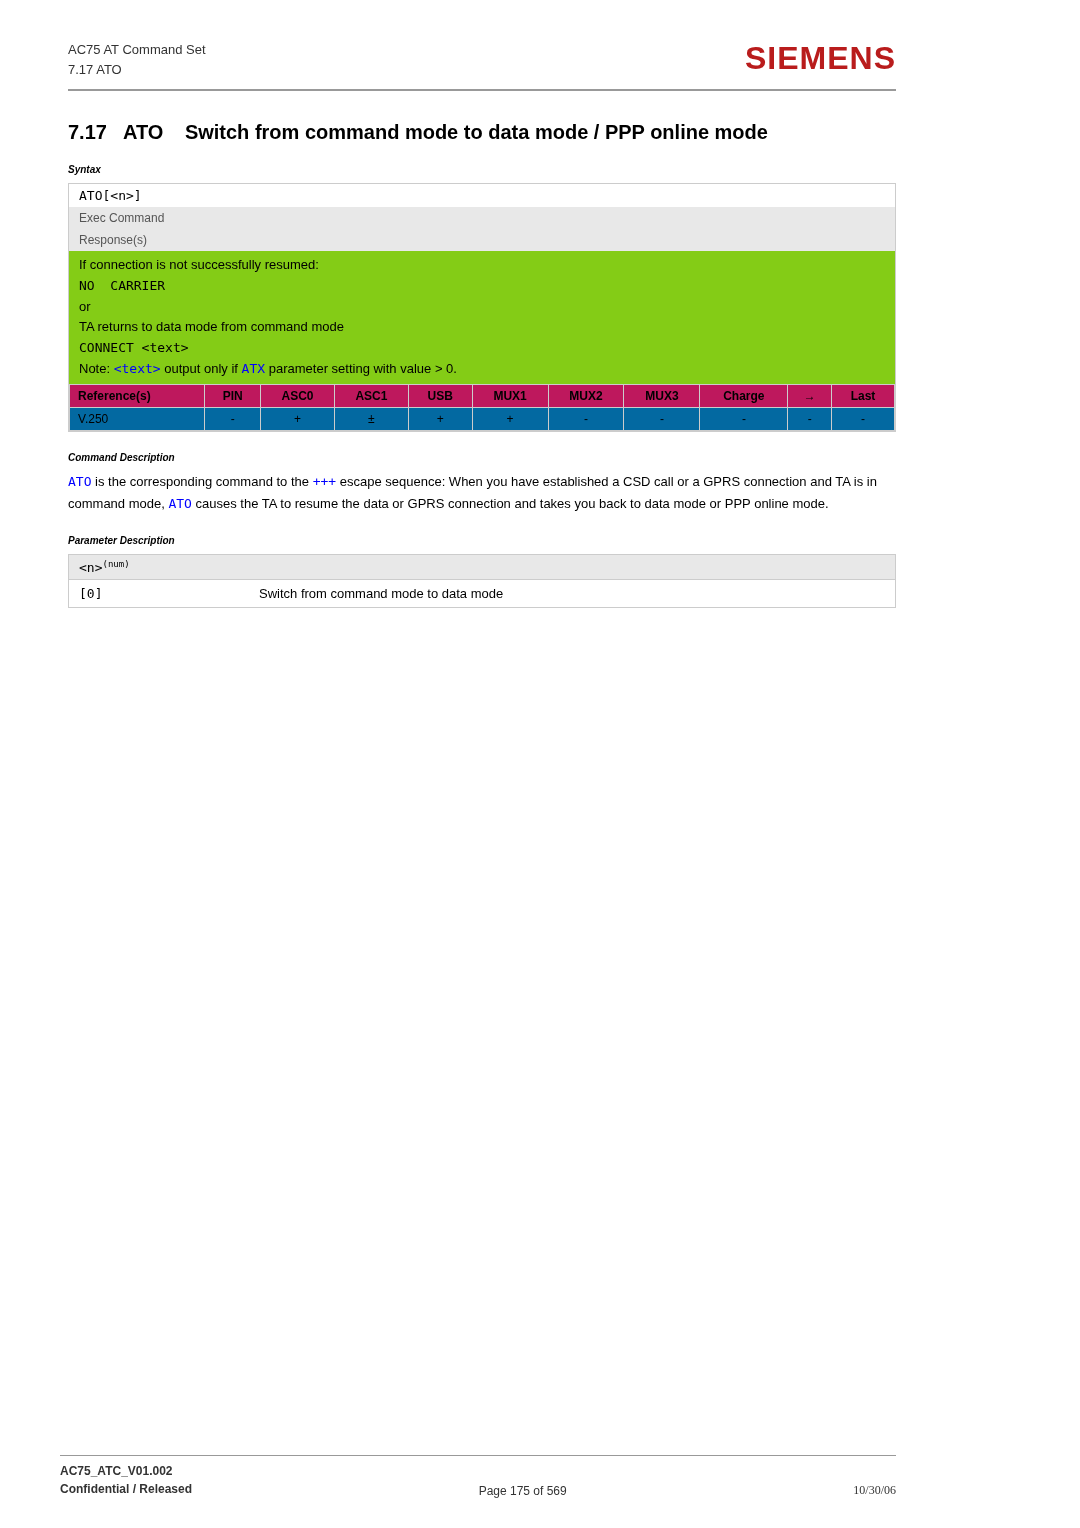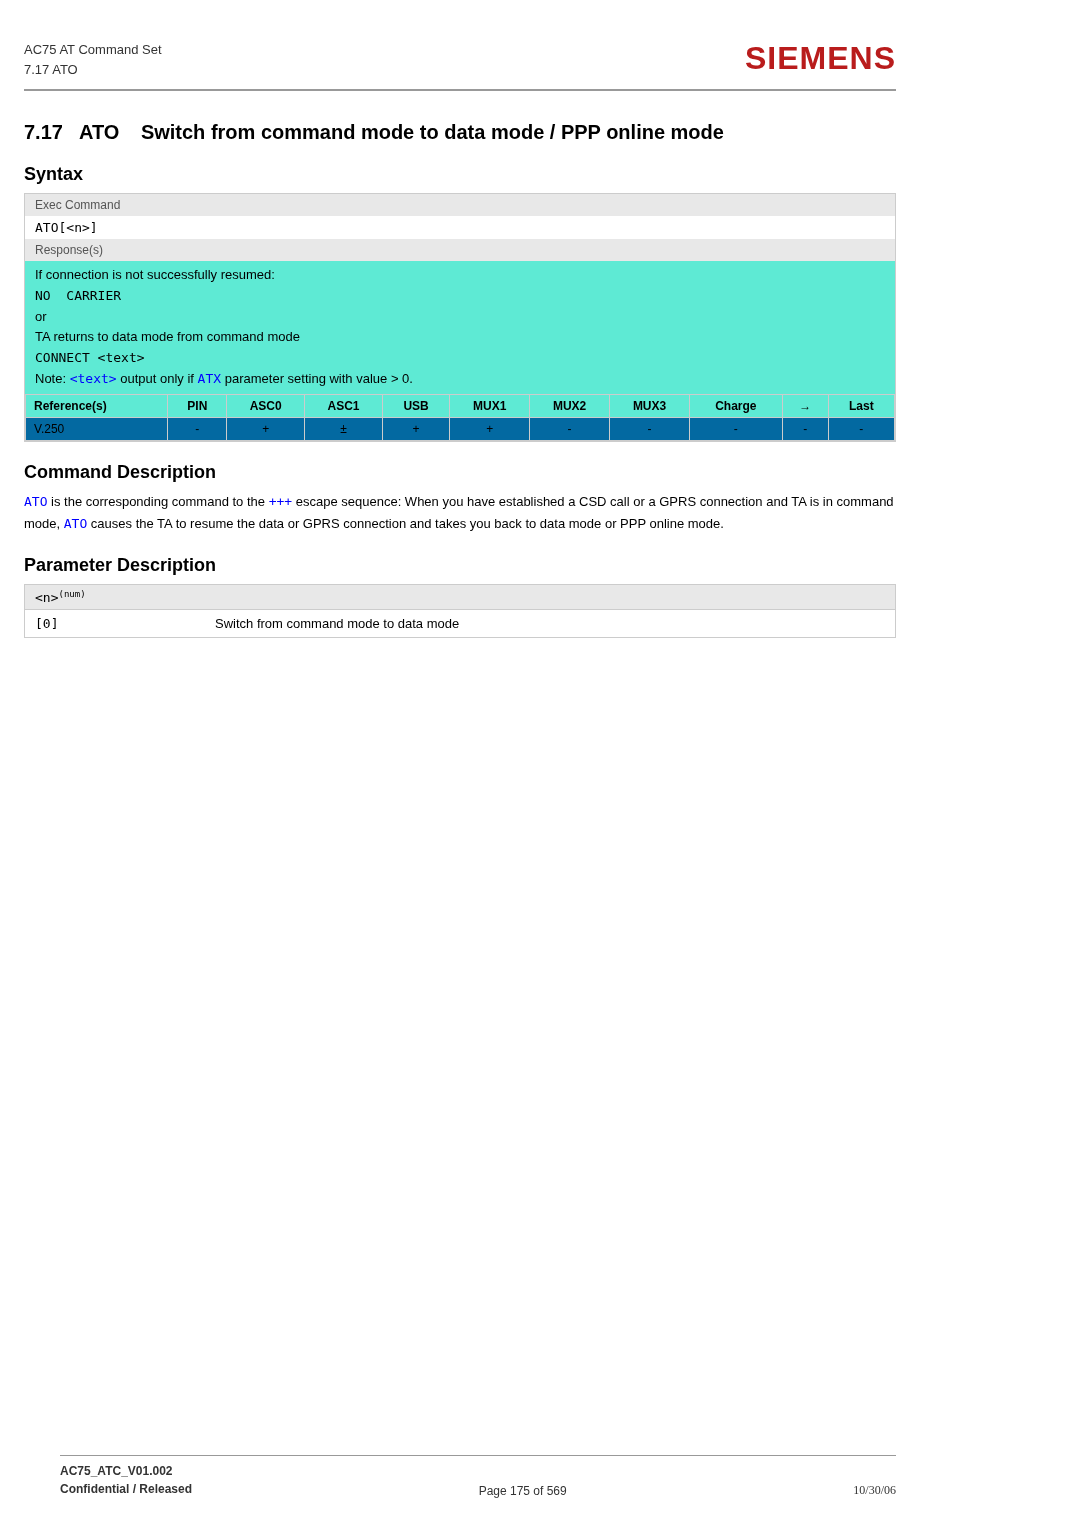--- a/index.html
+++ b/index.html
@@ -8,21 +8,21 @@
       font-size: 14px;
       color: #000;
       background: #fff;
       width: 1080px;
       min-height: 1528px;
       position: relative;
     }
     .page {
       width: 956px;
       min-height: 1528px;
-      padding: 40px 60px 60px 24px;
+      padding: 40px 60px 60px 68px;
       position: relative;
     }
     
     .header {
       display: flex;
       justify-content: space-between;
       align-items: flex-start;
       margin-bottom: 10px;
     }
     .header-left {
@@ -51,22 +51,23 @@
     .section-num {
       font-size: 20px;
       font-weight: bold;
     }
     .section-heading {
       font-size: 20px;
       font-weight: bold;
     }
     
     .subsection-label {
-      font-weight: bold;
-      font-size: 18px;
+      font-style: italic;
+      font-weight: bold;
+      font-size: 10px;
       margin-bottom: 8px;
     }
     
     .syntax-box {
       border: 1px solid #ccc;
       margin-bottom: 20px;
       font-size: 13px;
     }
     .syntax-row {
       padding: 4px 10px;
@@ -75,21 +76,21 @@
       background: #e8e8e8;
       color: #555;
       font-size: 12px;
     }
     .syntax-row.content-row {
       background: #fff;
       font-family: monospace;
       font-size: 13px;
     }
     .syntax-row.text-row {
-      background: #5eead4;
+      background: #84cc16;
       font-family: Arial, sans-serif;
       font-size: 13px;
       line-height: 1.6;
     }
     .mono {
       font-family: monospace;
     }
     .link-blue {
       color: #00f;
       text-decoration: none;
@@ -104,21 +105,21 @@
     .ref-table th, .ref-table td {
       border: 1px solid #ccc;
       padding: 4px 8px;
       text-align: center;
       white-space: nowrap;
     }
     .ref-table th:first-child, .ref-table td:first-child {
       text-align: left;
     }
     .ref-table thead tr {
-      background: #5eead4;
+      background: #be185d;
     }
     .ref-table tbody tr {
       background: #0369a1;
     }
     
     .cmd-desc-section {
       margin-bottom: 20px;
     }
     .cmd-desc-text {
       font-size: 13px;
@@ -191,23 +192,23 @@
     <span class="section-heading">
       <span style="margin-right:16px;">ATO</span>
       <span>Switch from command mode to data mode / PPP online mode</span>
     </span>
   </div>
 
   <div class="subsection-label">Syntax</div>
 
   <div class="syntax-box">
 
+    <div class="syntax-row content-row">ATO[&lt;n&gt;]</div>
+
     <div class="syntax-row label-row">Exec Command</div>
-
-    <div class="syntax-row content-row">ATO[&lt;n&gt;]</div>
 
     <div class="syntax-row label-row">Response(s)</div>
 
     <div class="syntax-row text-row">
       <div>If connection is not successfully resumed:</div>
       <div class="mono">NO&nbsp;&nbsp;CARRIER</div>
       <div>or</div>
       <div>TA returns to data mode from command mode</div>
       <div class="mono">CONNECT &lt;text&gt;</div>
       <div>

